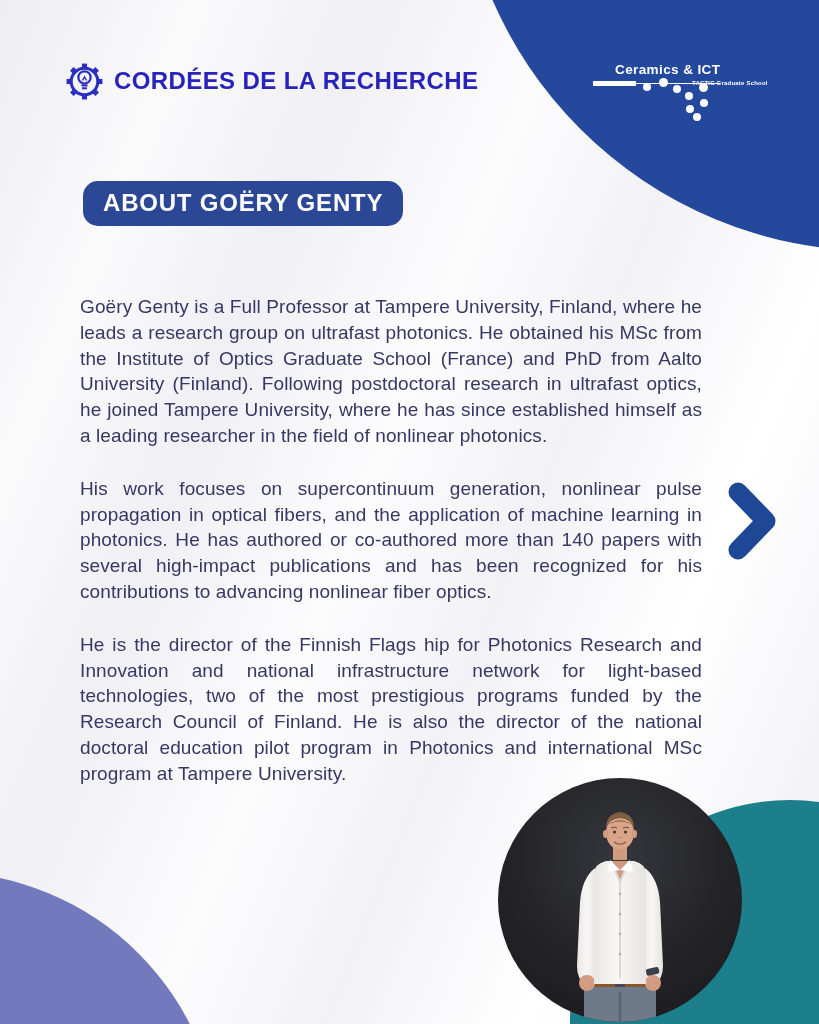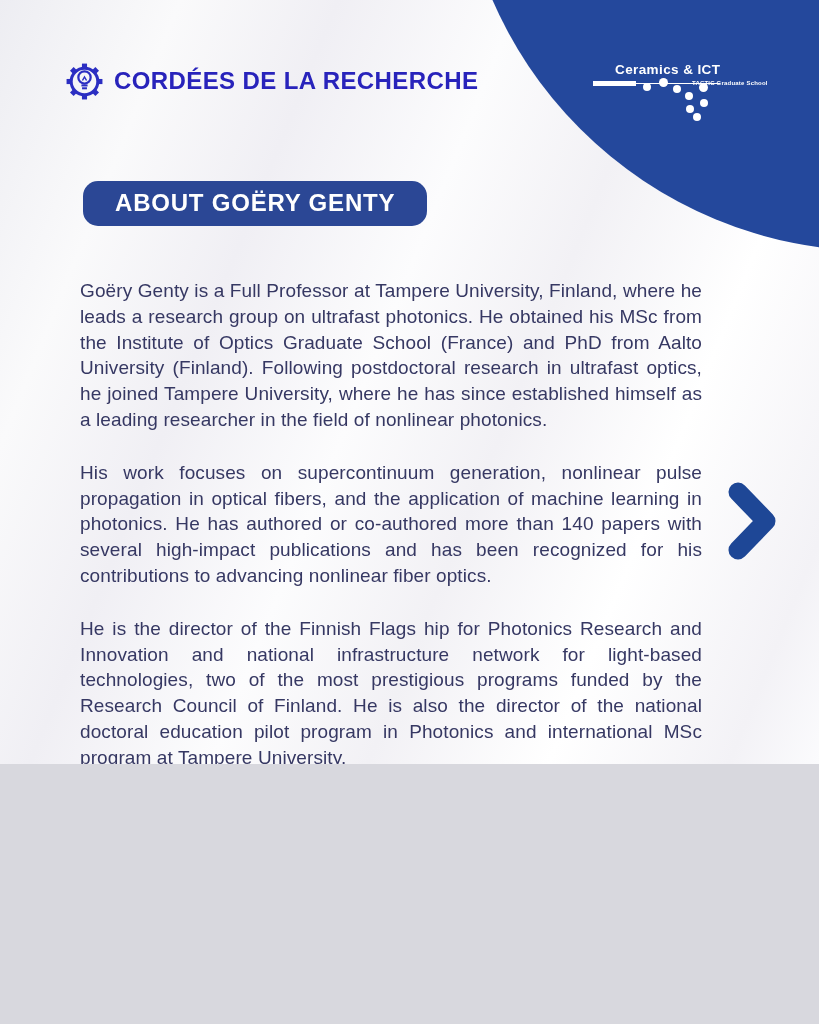--- a/index.html
+++ b/index.html
@@ -1,18 +1,18 @@
 <!DOCTYPE html>
 <html><head>
 <meta charset="utf-8">
 <style>
   html,body{margin:0;padding:0;background:#d8d8de;}
   *{box-sizing:border-box;}
   .canvas{
-    position:relative;width:819px;height:764px;overflow:hidden;
+    position:relative;width:819px;height:1024px;overflow:hidden;
     font-family:"Liberation Sans",sans-serif;
     background:linear-gradient(112deg,#ededf2 0%,#fafafb 16%,#f0eff4 30%,#fcfcfd 46%,#f2f1f5 60%,#ffffff 76%,#f3f2f6 92%,#fbfbfd 100%);
   }
   
   .circle{position:absolute;border-radius:50%;}
   .circle-navy{left:458px;top:-583px;width:834px;height:834px;background:#24489c;z-index:1;}
   .circle-teal{left:570px;top:800px;width:440px;height:440px;background:#1d7f8b;z-index:1;}
   .circle-periwinkle{left:-336px;top:872px;width:556px;height:556px;background:#7279bd;z-index:1;}
 
   
@@ -23,25 +23,25 @@
   
   .ceramics{position:absolute;left:590px;top:55px;width:185px;height:72px;z-index:3;color:#ffffff;}
   .ceramics-title{position:absolute;left:25px;top:7px;font-size:13.5px;font-weight:700;letter-spacing:.4px;
     border-bottom:1.5px solid #ffffff;padding-bottom:6px;white-space:nowrap;}
   .ceramics-bar{position:absolute;left:3px;top:26px;width:43px;height:5px;background:#ffffff;}
   .ceramics-sub{position:absolute;left:102px;top:25px;font-size:6px;font-weight:700;letter-spacing:.2px;white-space:nowrap;}
   .dot{position:absolute;background:#ffffff;border-radius:50%;}
 
   
   .badge{position:absolute;left:83px;top:181px;z-index:3;background:#2b4795;border-radius:15px;
-    padding:8px 32px 9px;color:#ffffff;font-size:24px;font-weight:800;letter-spacing:.8px;white-space:nowrap;}
+    padding:8px 20px 9px;color:#ffffff;font-size:24px;font-weight:800;letter-spacing:.8px;white-space:nowrap;}
 
   
   .article{position:absolute;left:80px;top:278px;width:622px;z-index:3;}
-  .article p{margin:0 0 27px;font-size:19px;line-height:25.8px;letter-spacing:.1px;
+  .article p{margin:16px 0 27px;font-size:19px;line-height:25.8px;letter-spacing:.1px;
     color:#363863;text-align:justify;}
 
   
   .chevron{position:absolute;left:724px;top:480px;width:56px;height:82px;z-index:3;cursor:pointer;}
 
   
   .portrait{position:absolute;left:498px;top:778px;width:244px;height:244px;border-radius:50%;
     overflow:hidden;z-index:2;}
   .portrait svg{display:block;width:100%;height:100%;}
 </style>

